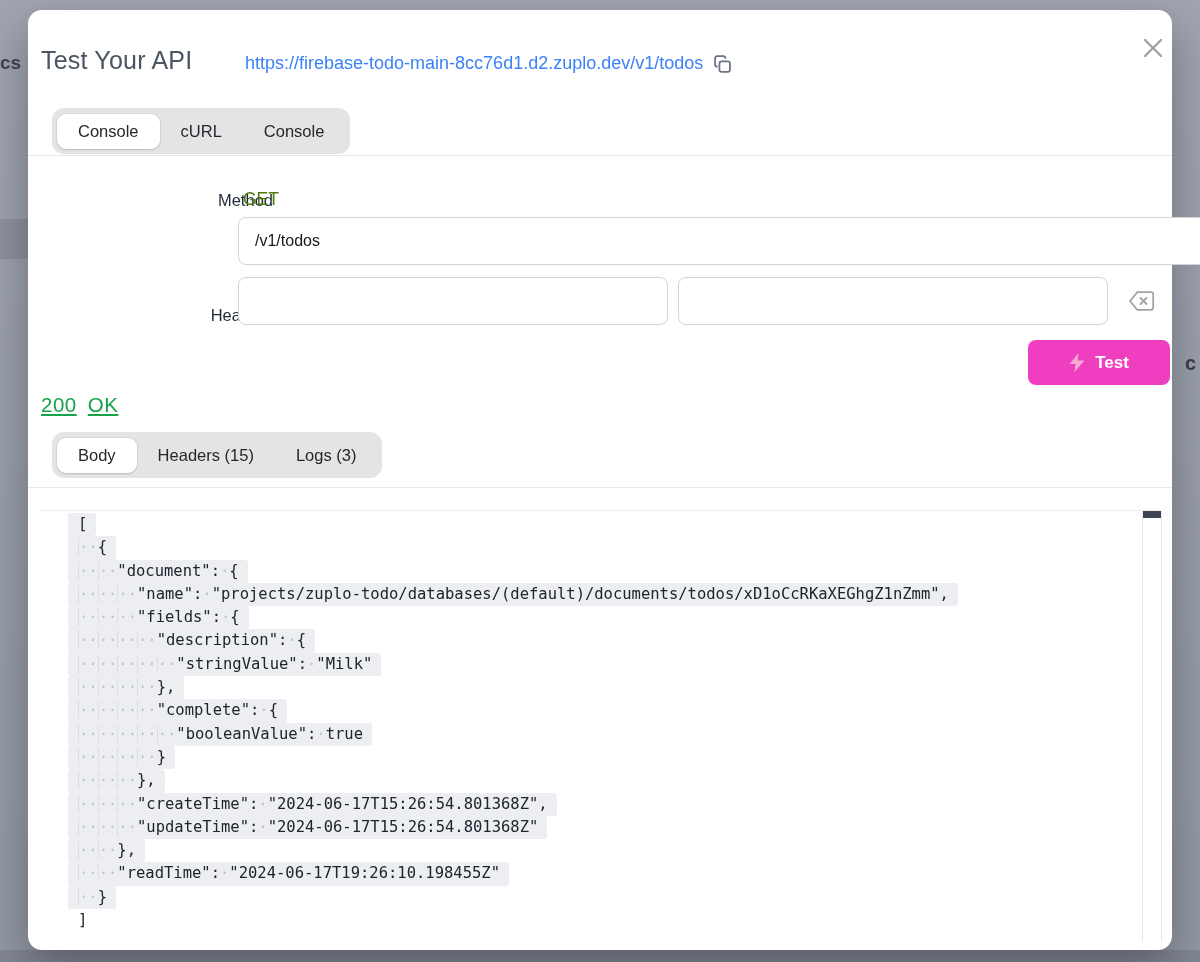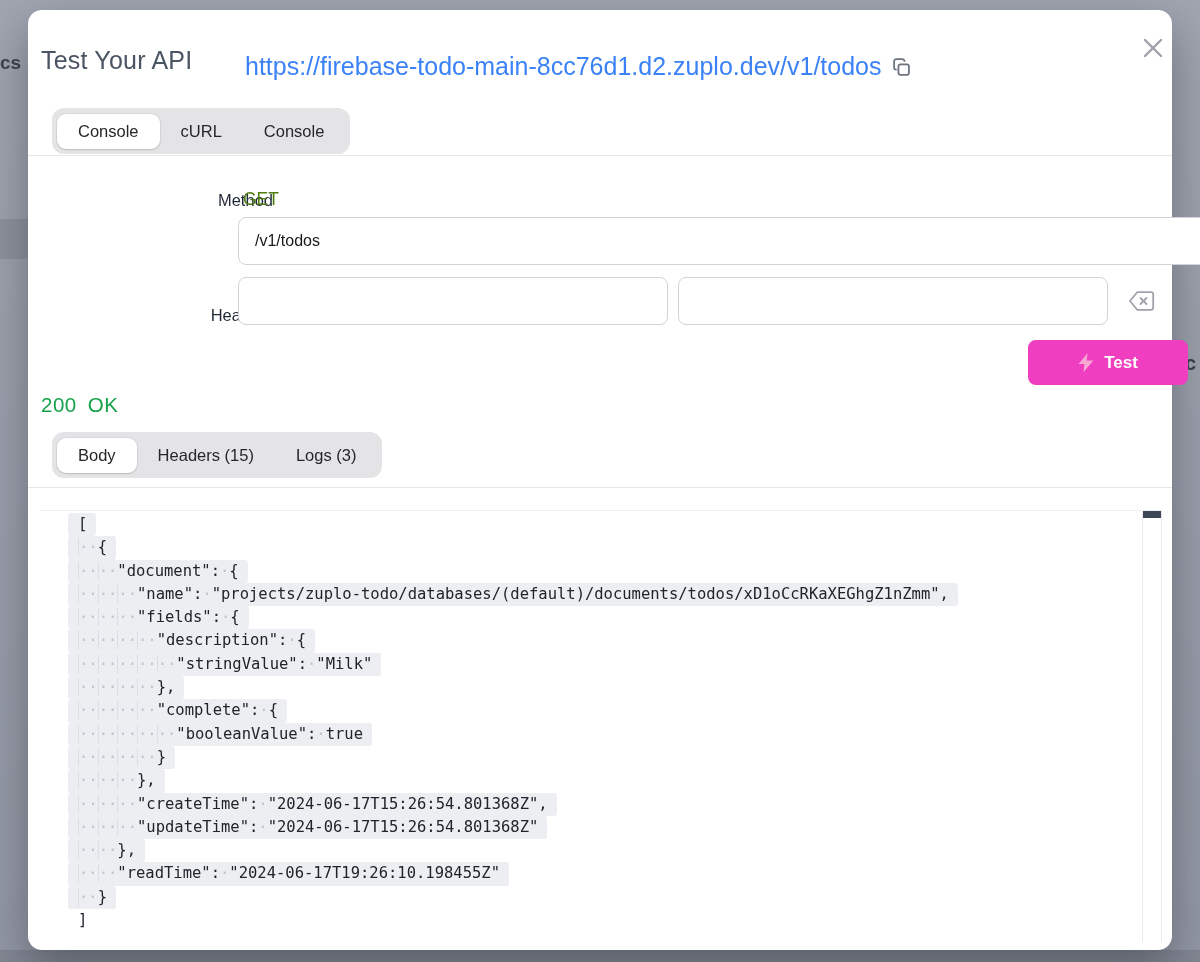--- a/index.html
+++ b/index.html
@@ -9,21 +9,21 @@
   
   .bd-left-text { position: absolute; left: 0; top: 52px; width: 26px; overflow: hidden; color: #3f444e; font-size: 19px; font-weight: 600; }
   .bd-left-rect { position: absolute; left: 0; top: 219px; width: 28px; height: 40px; background: #8d929d; }
   .bd-right-text { position: absolute; left: 1185px; top: 352px; color: #3a3f49; font-size: 20px; font-weight: 600; }
   .bd-bottom { position: absolute; left: 0; top: 950px; width: 1200px; height: 12px; background: #82879​3; background: #828793; }
 
   .modal { position: absolute; left: 28px; top: 10px; width: 1144px; height: 940px; background: #ffffff; border-radius: 14px; box-shadow: 0 18px 45px rgba(15,18,25,.35); }
 
   .title { position: absolute; left: 13px; top: 36px; font-size: 25px; color: #4b5563; font-weight: 500; letter-spacing: .2px; }
   .url-row { position: absolute; left: 217px; top: 42px; display: flex; align-items: center; gap: 9px; }
-  .url-link { color: #3b82f6; font-size: 25px; text-decoration: none; }
+  .url-link { color: #3b82f6; font-size: 18px; text-decoration: none; }
   .copy-icon { display: inline-flex; margin-top: 2px; cursor: pointer; }
   .close-btn { position: absolute; left: 1108px; top: 21px; width: 34px; height: 34px; display: flex; align-items: center; justify-content: center; cursor: pointer; }
 
   .seg { position: absolute; display: inline-flex; align-items: center; background: #e4e4e7; border-radius: 12px; padding: 5px; height: 46px; }
   .seg .tab { padding: 8px 21px; font-size: 16.5px; color: #27272a; border-radius: 9px; cursor: pointer; white-space: nowrap; }
   .seg .tab.active { background: #ffffff; box-shadow: 0 1px 2px rgba(0,0,0,.14), 0 0 0 1px rgba(0,0,0,.04); font-weight: 500; }
   #request-tabs { left: 24px; top: 98px; }
   #response-tabs { left: 24px; top: 422px; }
 
   .divider { position: absolute; left: 0; width: 1144px; height: 1px; background: #e8e8ec; }
@@ -39,21 +39,21 @@
   .txt-input { position: absolute; height: 48px; border: 1px solid #d4d4d8; border-radius: 8px; padding: 0 16px; font-size: 16px; color: #18181b; font-family: "Liberation Sans", sans-serif; outline: none; background: #fff; }
   .path-input { left: 210px; top: 207px; width: 1064px; }
   .hdr-key { left: 210px; top: 267px; width: 430px; }
   .hdr-val { left: 650px; top: 267px; width: 430px; }
   .backspace-btn { position: absolute; left: 1096px; top: 277px; width: 34px; height: 28px; display: flex; align-items: center; justify-content: center; cursor: pointer; }
 
   .save-row { position: absolute; left: 212px; top: 340px; display: flex; align-items: center; gap: 12px; }
   .checkbox { width: 22px; height: 22px; border-radius: 6px; display: flex; align-items: center; justify-content: center; cursor: pointer; }
   .save-label { font-size: 16.5px; color: #18181b; }
 
-  .test-btn { position: absolute; left: 1000px; top: 330px; width: 160px; height: 45px; border: none; border-radius: 8px; display: flex; align-items: center; justify-content: center; gap: 10px; color: #ffffff; font-size: 17px; font-weight: 600; font-family: "Liberation Sans", sans-serif; cursor: pointer; }
+  .test-btn { position: absolute; left: 1000px; top: 330px; width: 142px; height: 45px; border: none; border-radius: 8px; display: flex; align-items: center; justify-content: center; gap: 10px; color: #ffffff; font-size: 17px; font-weight: 600; font-family: "Liberation Sans", sans-serif; cursor: pointer; }
 
   .status-row { position: absolute; left: 13px; top: 383px; display: flex; gap: 11px; font-size: 20.5px; letter-spacing: .5px; }
 
   
   .code-area { position: absolute; left: 12px; top: 500px; width: 1122px; height: 432px; border-top: 1px solid #ebedf0; overflow: hidden; background: #fff; }
   .code-lines { position: absolute; left: 0; top: 2px; width: 100%; font-family: "DejaVu Sans Mono", monospace; font-size: 15.5px; line-height: 23.3px; color: #20242c; white-space: pre; }
   .code-line { padding-left: 38px; height: 23.3px; }
   .code-line .hl { display: inline-block; background: #eceef2; border-radius: 3px; padding: 0 9px 0 10px; margin-left: -10px; height: 23.3px; }
   .iu { color: #bfc3cb; border-left: 1px solid #dcdee3; }
   .ws { color: #bfc3cb; }
@@ -119,21 +119,21 @@
 
   <button class="test-btn" style="background: rgb(239, 62, 192);">
     <span style="display:inline-flex;">
       <svg width="16" height="19" viewBox="0 0 16 19" fill="#f9a8d4">
           <path d="M9.6 0 L0.6 11 H6.4 L5.6 19 L15.4 7.6 H8.6 Z"></path>
         </svg>
     </span>
     <span>Test</span>
   </button>
 
-  <div class="status-row" style="color: rgb(22, 163, 74);">
+  <div class="status-row" style="color: rgb(22, 163, 74); text-decoration: underline;">
     <span>200</span>
     <span>OK</span>
   </div>
 
   <div class="seg" id="response-tabs">
       <div class="tab active">Body</div>
       <div class="tab">Headers (15)</div>
       <div class="tab">Logs (3)</div>
     </div>
 

